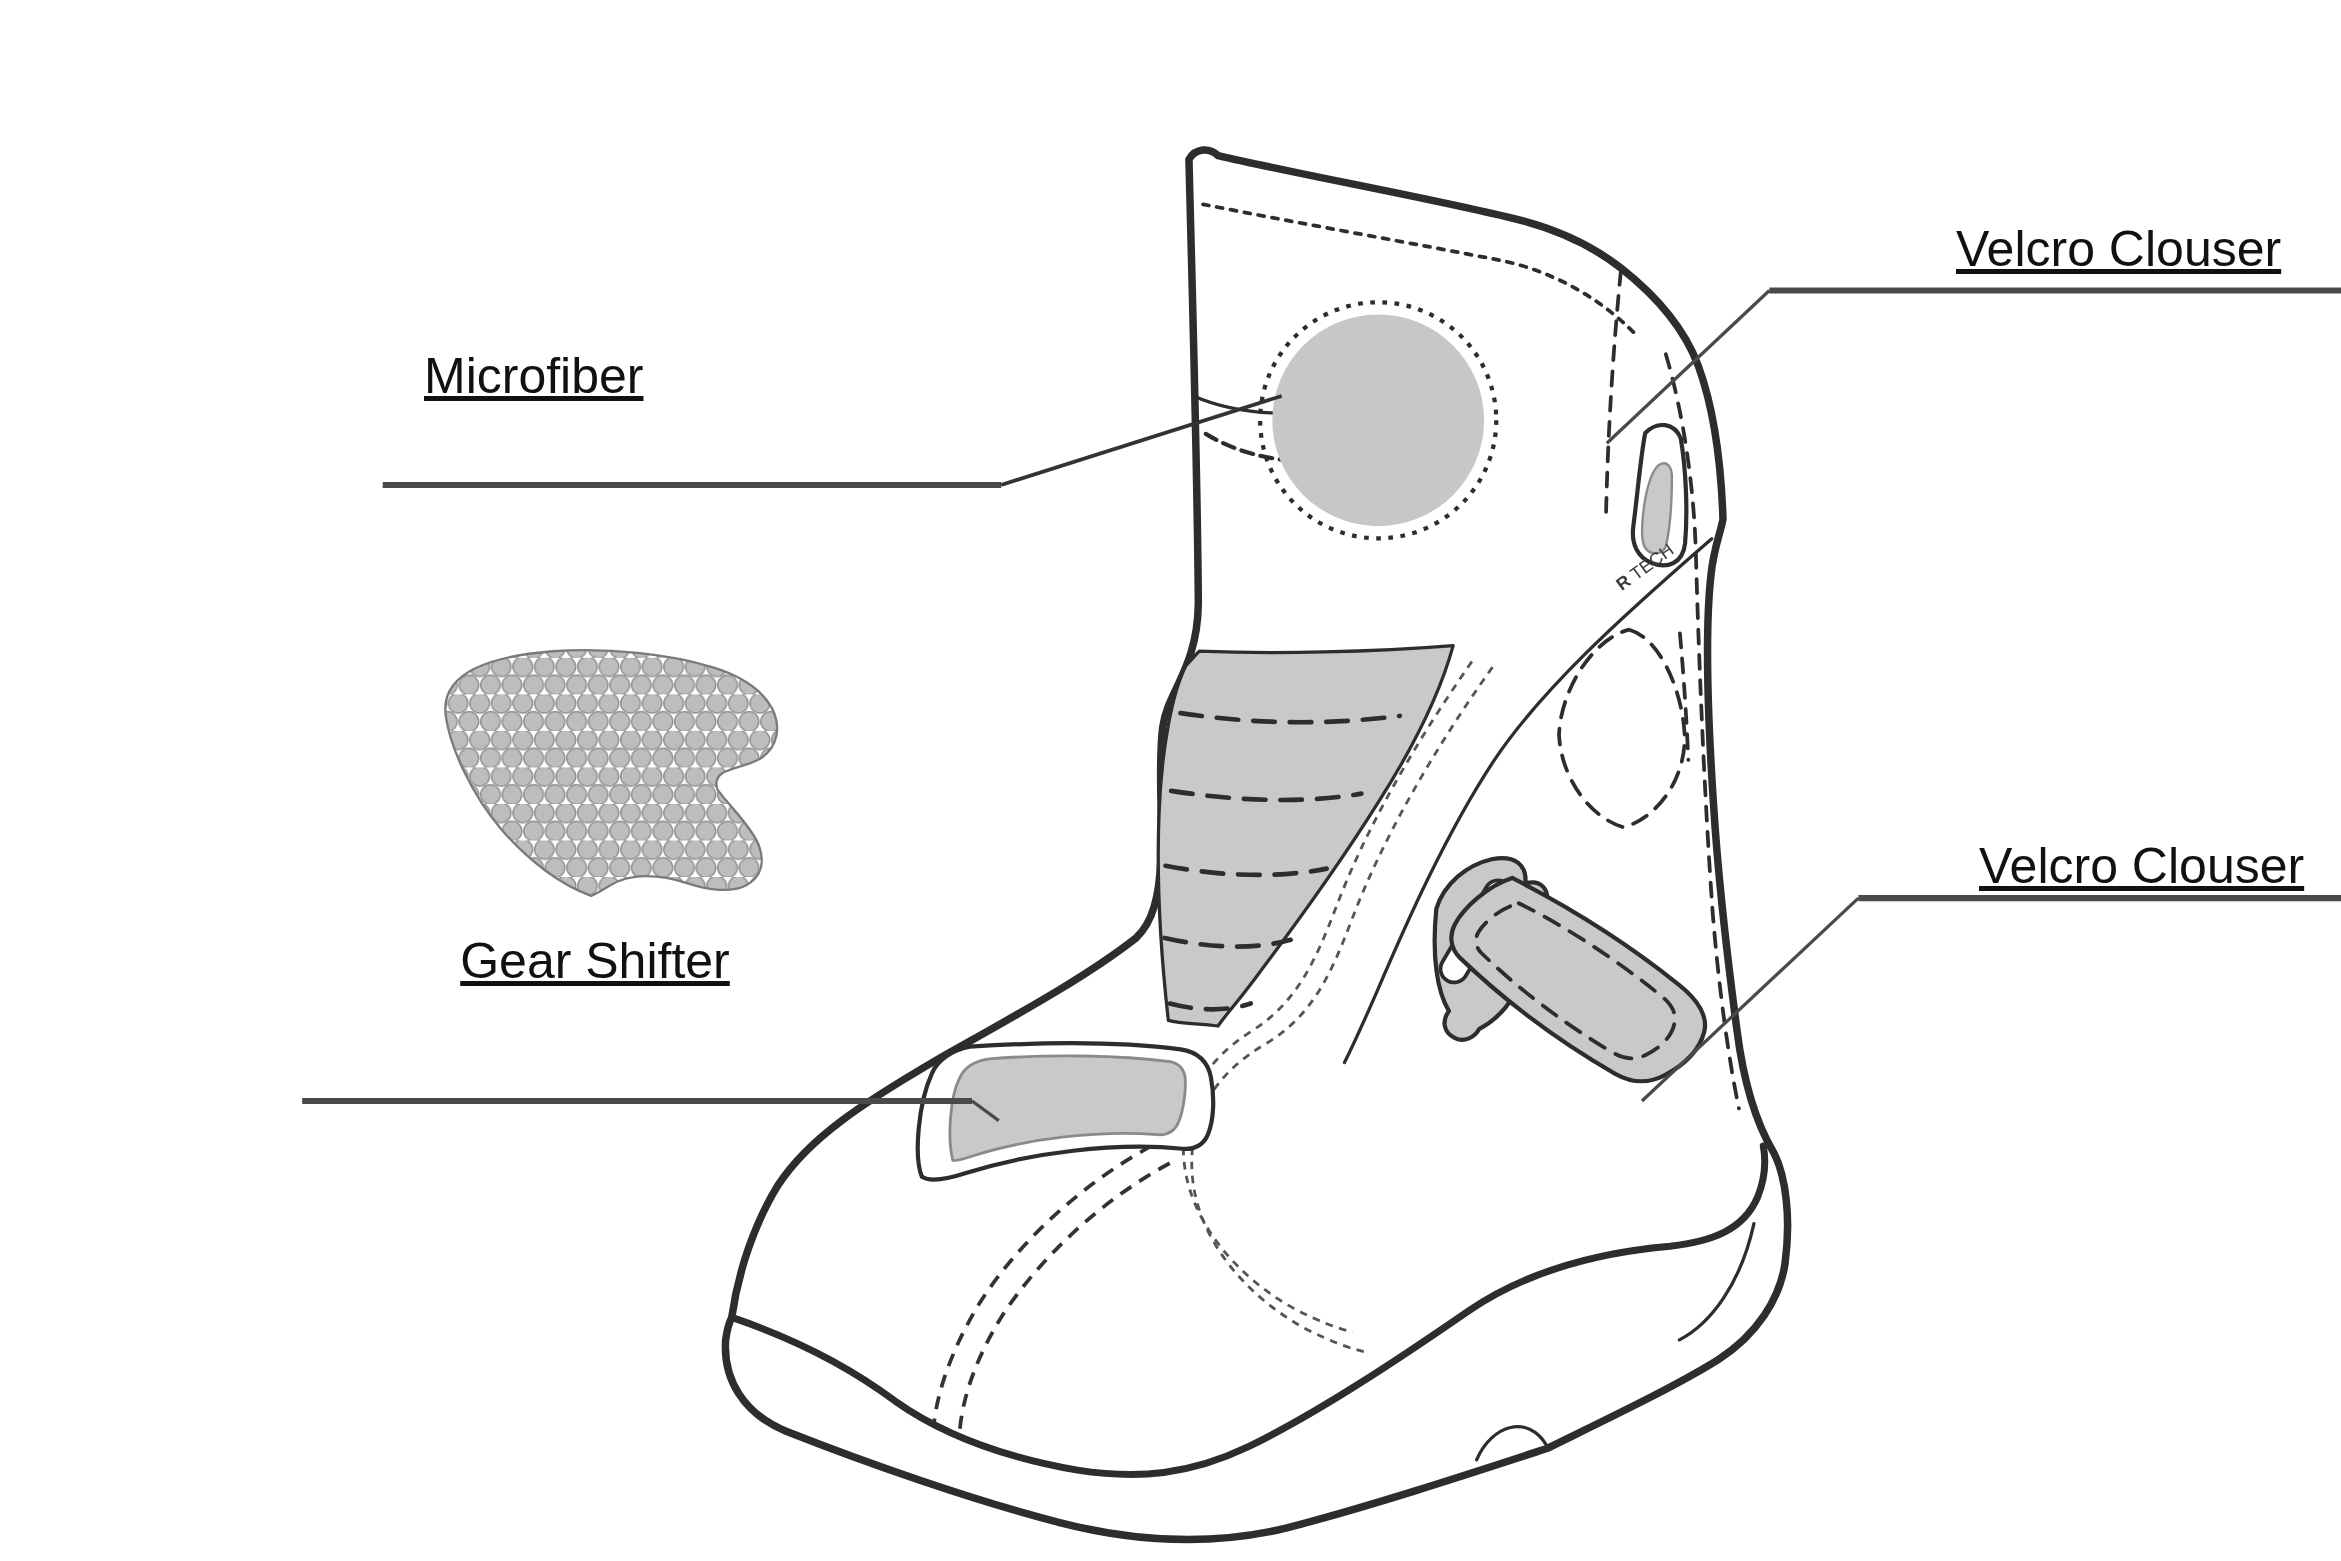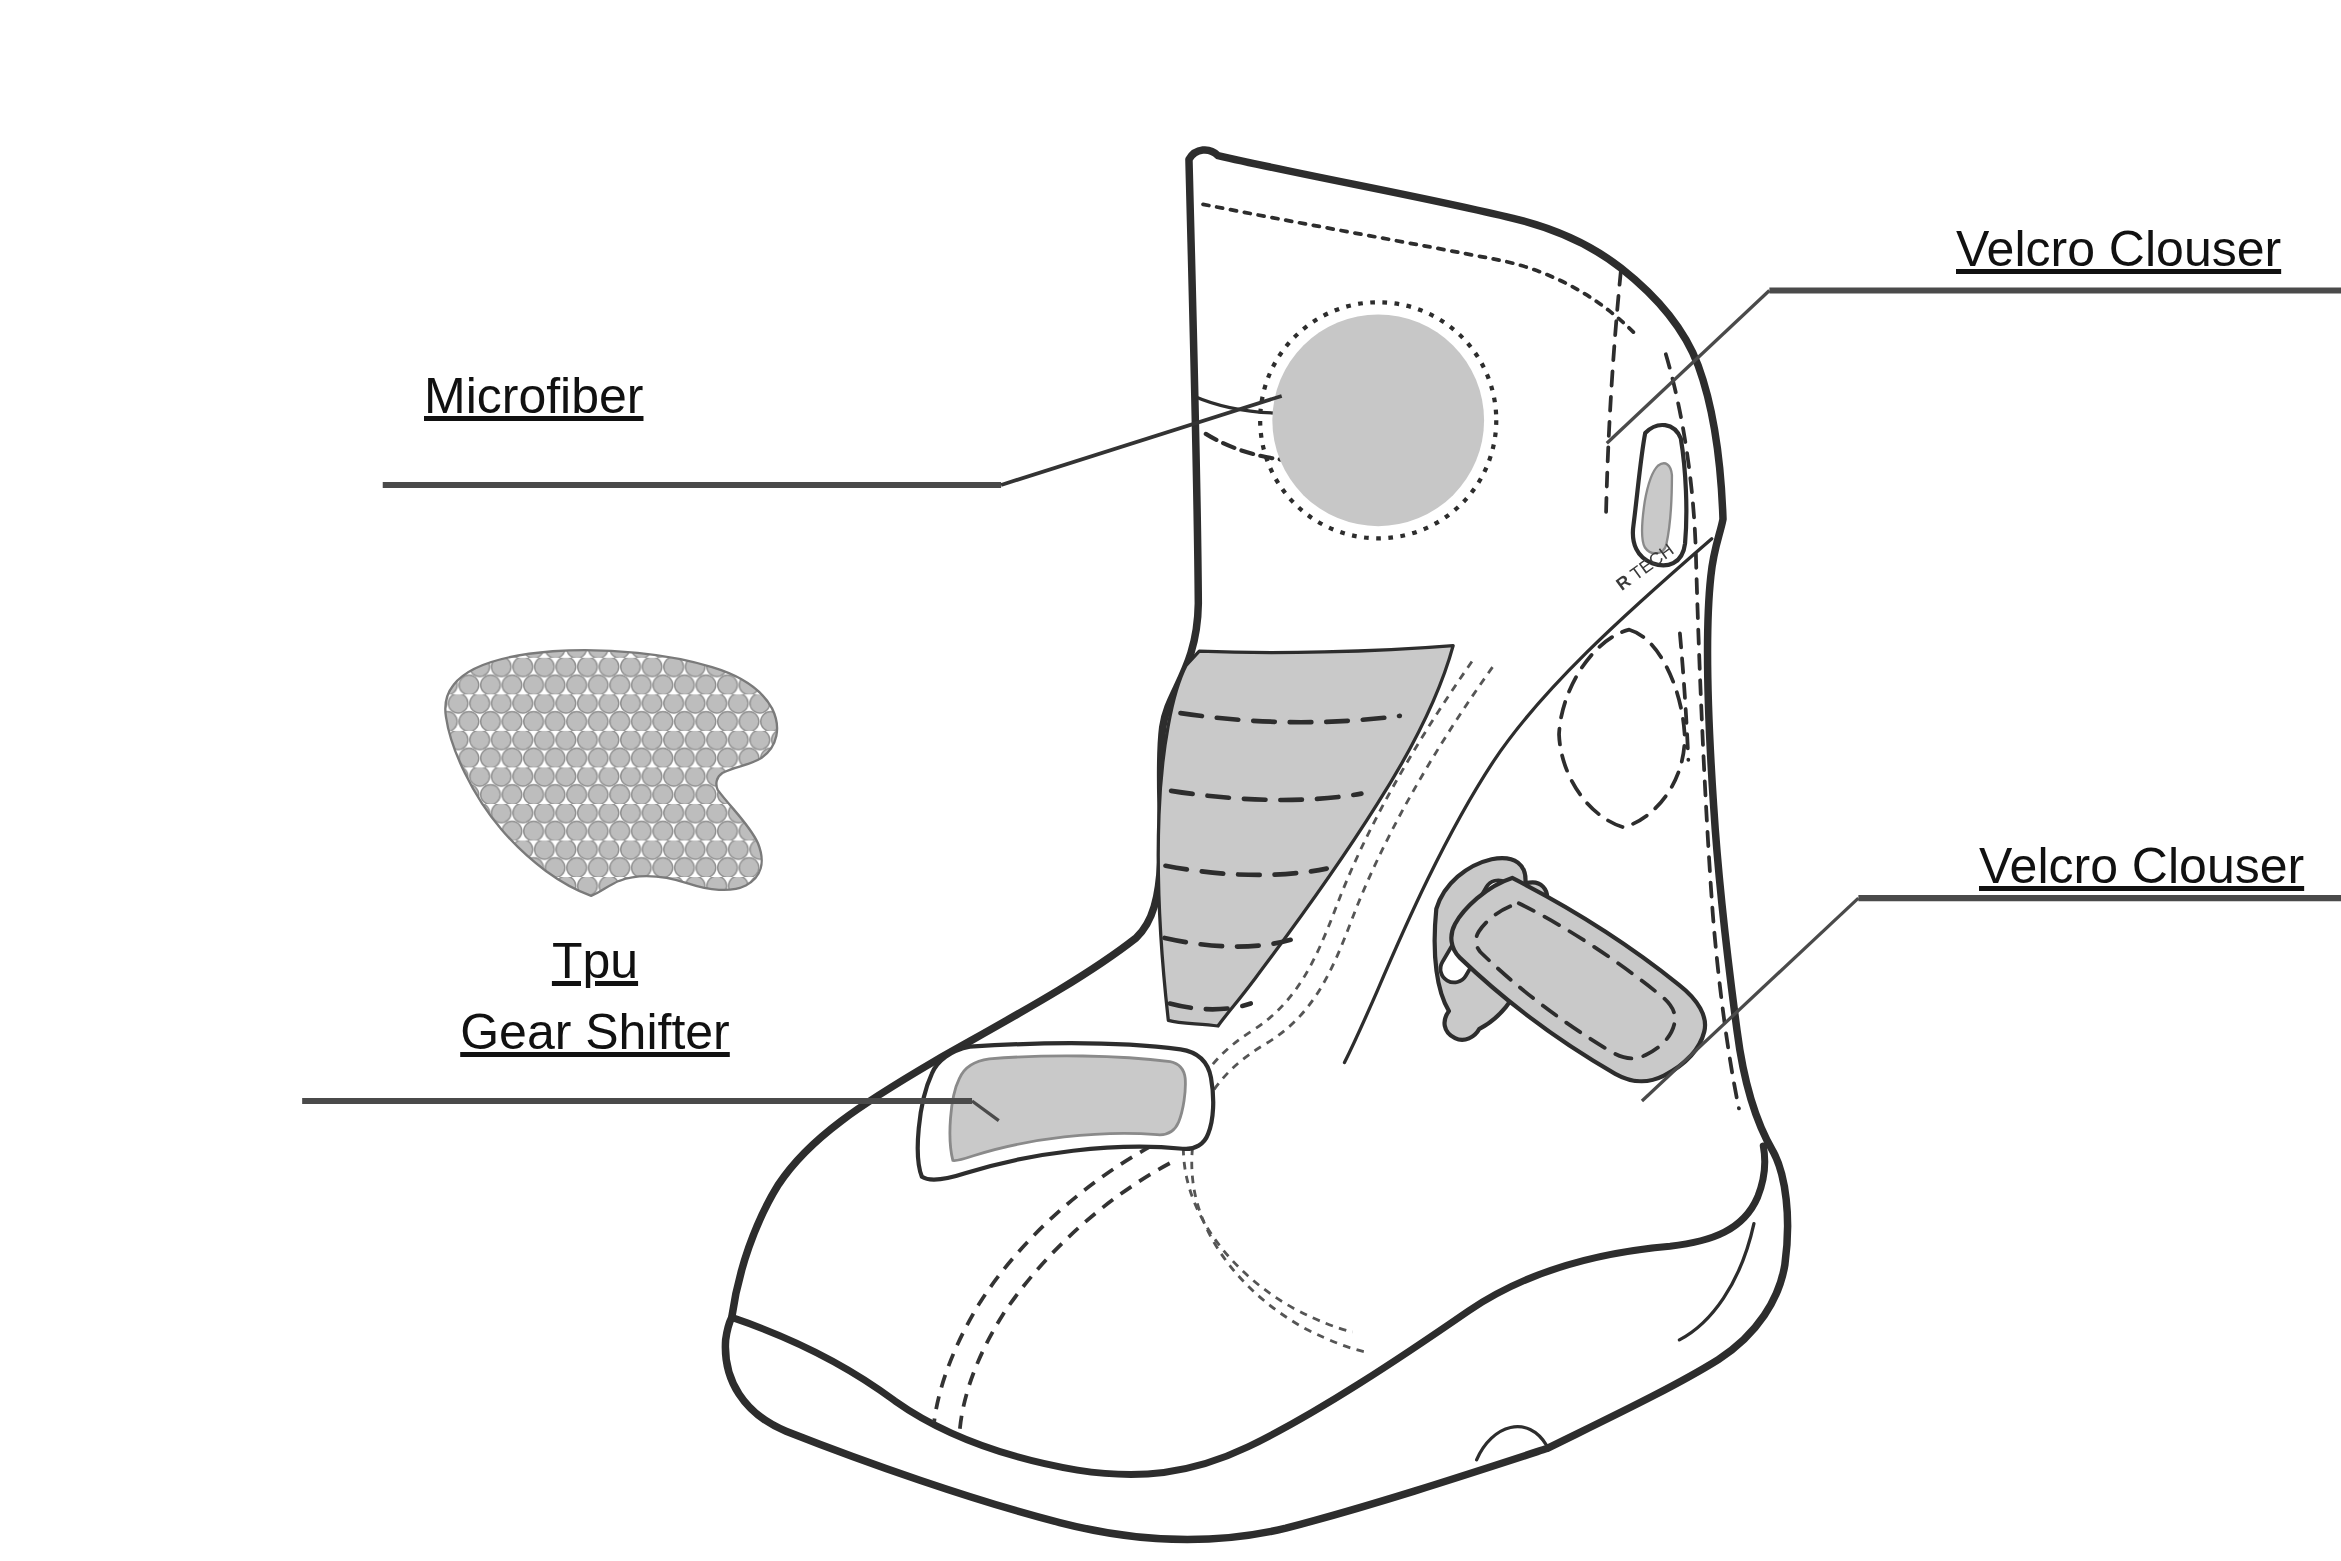--- a/index.html
+++ b/index.html
@@ -21,21 +21,21 @@
   .label{
     position:absolute;
     color:var(--text);
     font-size:50px;
     line-height:67px;
     letter-spacing:0px;
     white-space:nowrap;
     text-decoration:underline;
   }
   .label span{display:block;}
-  #label-microfiber{left:424px;top:363px;}
+  #label-microfiber{left:424px;top:343px;}
   #label-velcro-top{left:1956px;top:216px;}
   #label-velcro-right{left:1979px;top:833px;}
   #label-tpu{left:361px;top:926px;width:468px;text-align:center;line-height:71px;}
 
   
   .ln{fill:none;stroke:var(--outline);stroke-linecap:round;stroke-linejoin:round;}
   .fillwhite{fill:#ffffff;}
   .fillgray{fill:var(--panel-gray);}
   .leader{fill:none;stroke:var(--leader);}
 </style>
@@ -192,18 +192,17 @@
 
   <div class="label" id="label-velcro-top">
     <span>Velcro Clouser</span>
   </div>
 
   <div class="label" id="label-velcro-right">
     <span>Velcro Clouser</span>
   </div>
 
   <div class="label" id="label-tpu">
-    <span>Tpu</span>
     <span>Gear Shifter</span>
   </div>
 
 </div>
 
 
 </body></html>

